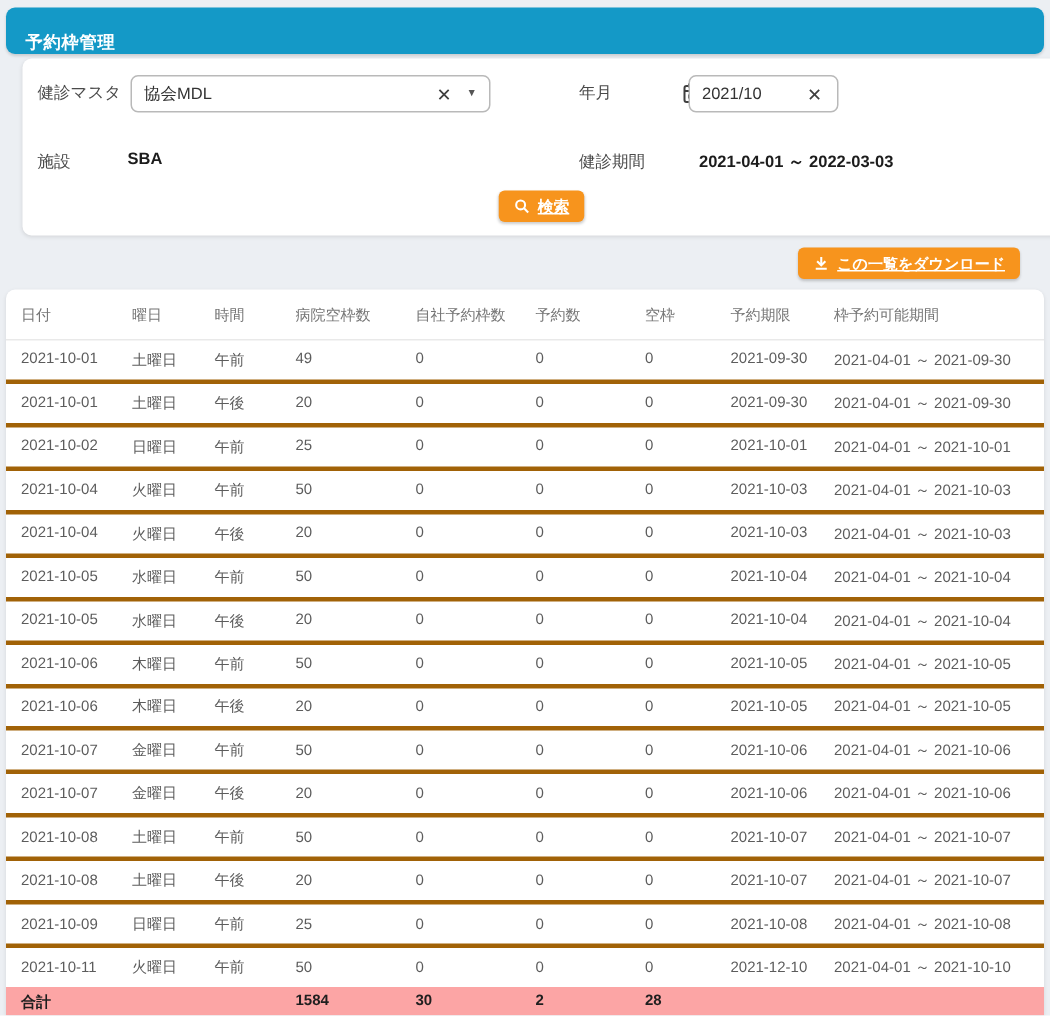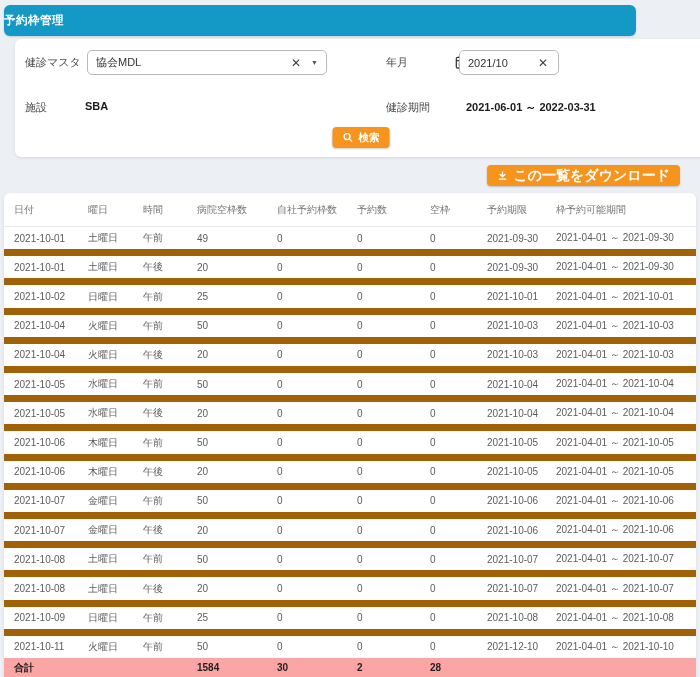--- a/index.html
+++ b/index.html
@@ -7,23 +7,23 @@
   body {
     font-family: "Liberation Sans", "DejaVu Sans", sans-serif;
     background:#eceff3;
     position:relative;
     overflow:hidden;
     color:#424242;
   }
 
   
   .titlebar {
-    position:absolute; left:4px; top:5px; width:632px; height:31px;
+    position:absolute; left:4px; top:5px; width:692px; height:31px;
     background:#1499c7; border-radius:6px;
-    display:flex; align-items:center; 
+    display:flex; align-items:flex-end; padding-left:13px;
     box-shadow:0 1px 2px rgba(0,0,0,.15);
   }
   .titlebar .title { color:#fff; font-size:11.5px; font-weight:bold; letter-spacing:.5px; }
 
   
   .filter-card {
     position:absolute; left:4px; top:39px; width:692px; height:118px;
     background:#fff; border-radius:6px;
     box-shadow:0 1px 3px rgba(0,0,0,.10);
     margin-left:11px;
@@ -44,46 +44,47 @@
   .caret { font-size:7px; color:#555; cursor:pointer; margin-left:8px; }
 
   .cal-icon { position:absolute; cursor:pointer; }
 
   
   .btn {
     background:#f7941d; color:#fff; border:none; border-radius:4px;
     font-family:inherit; font-weight:bold; cursor:pointer;
     display:flex; align-items:center; justify-content:center; gap:5px;
     box-shadow:0 1px 2px rgba(0,0,0,.2);
+    text-decoration:underline;
   }
   .search-btn {
     position:absolute; left:50%; transform:translateX(-50%); top:88px;
     height:21px; padding:0 10px; font-size:10.5px;
   }
   .download-btn {
     position:absolute; right:20px; top:165px;
-    height:21px; padding:0 10px; font-size:14px;margin-left:48px;
+    height:21px; padding:0 10px; font-size:10px;margin-left:48px;
   }
 
   
   .table-card {
     position:absolute; left:4px; top:193px; width:692px; height:484px;
     background:#fff; border-radius:6px 6px 0 0;
     box-shadow:0 1px 3px rgba(0,0,0,.10);
     overflow:hidden;
   }
   .tgrid {
     display:grid;
     grid-template-columns:74px 55px 54px 80px 80px 73px 57px 69px 1fr;
     padding-left:10px; align-items:center;
   }
   .thead { height:34px; border-bottom:1px solid #e9e9e9; }
   .thead span { font-size:10px; color:#757575;font-family:Liberation Serif, serif; }
   .tbody { position:absolute; left:0; right:0; top:34px; bottom:19px; display:flex; flex-direction:column; }
-  .trow { flex:1; border-bottom:7px solid #a16207; }
+  .trow { flex:1; border-bottom:3px solid #a16207; }
   .trow:last-child { border-bottom:none; }
   .trow span { font-size:10px; color:#5c5c5c; white-space:nowrap; }
   .tfoot {
     position:absolute; left:0; right:0; bottom:0; height:19px;
     background:#fca5a5;
   }
   .tfoot span { font-size:10px; font-weight:bold; color:#1f1f1f; }
   .c1{grid-column:1}.c4{grid-column:4}.c5{grid-column:5}.c6{grid-column:6}.c7{grid-column:7}
 </style>
 </head>
@@ -117,21 +118,21 @@
 
   <div class="inputbox" style="left:444px; top:11px; width:100px;">
     <input type="text" value="2021/10" style="">
     <span class="clear-x">✕</span>
   </div>
 
   <span class="flabel" style="left:10px; top:61px;">施設</span>
   <span class="fvalue" style="left:70px; top:61px;">SBA</span>
 
   <span class="flabel" style="left:371px; top:61px;">健診期間</span>
-  <span class="fvalue" style="left:451px; top:61px;">2021-06-01 ～ 2022-03-31</span>
+  <span class="fvalue" style="left:451px; top:61px;">2021-04-01 ～ 2022-03-03</span>
 
   <button class="btn search-btn">
     <span style="display:flex;">
       <svg width="11" height="11" viewBox="0 0 24 24" fill="none" stroke="#fff" stroke-width="3">
         <circle cx="10" cy="10" r="6.5"></circle>
         <line x1="15" y1="15" x2="21" y2="21"></line>
       </svg>
     </span>
     <span>検索</span>
   </button>

